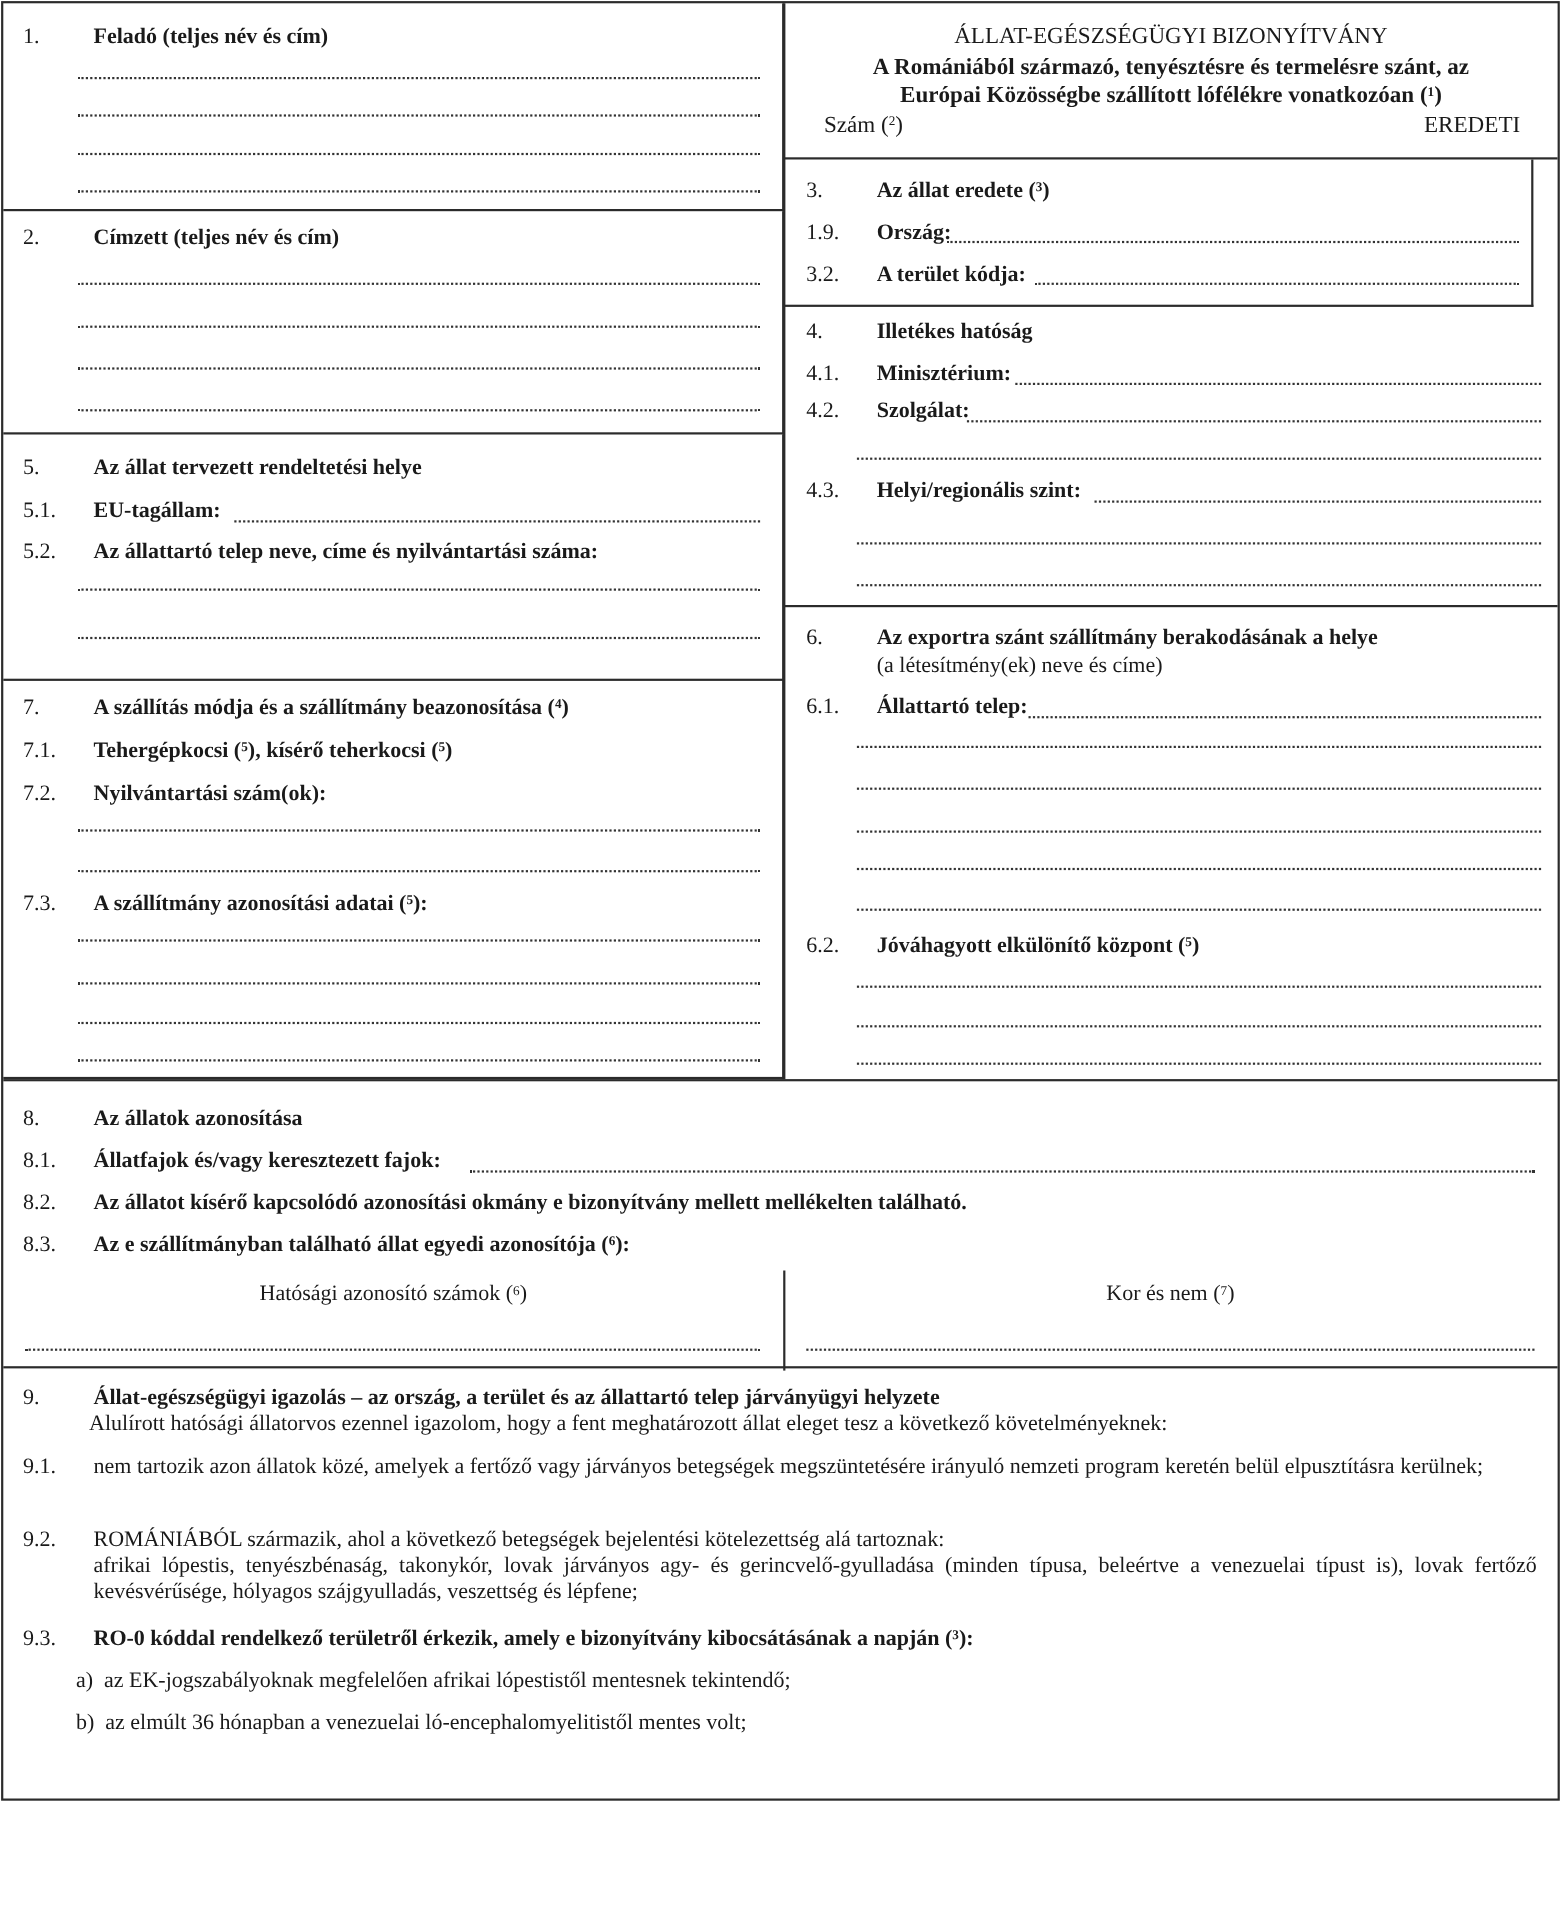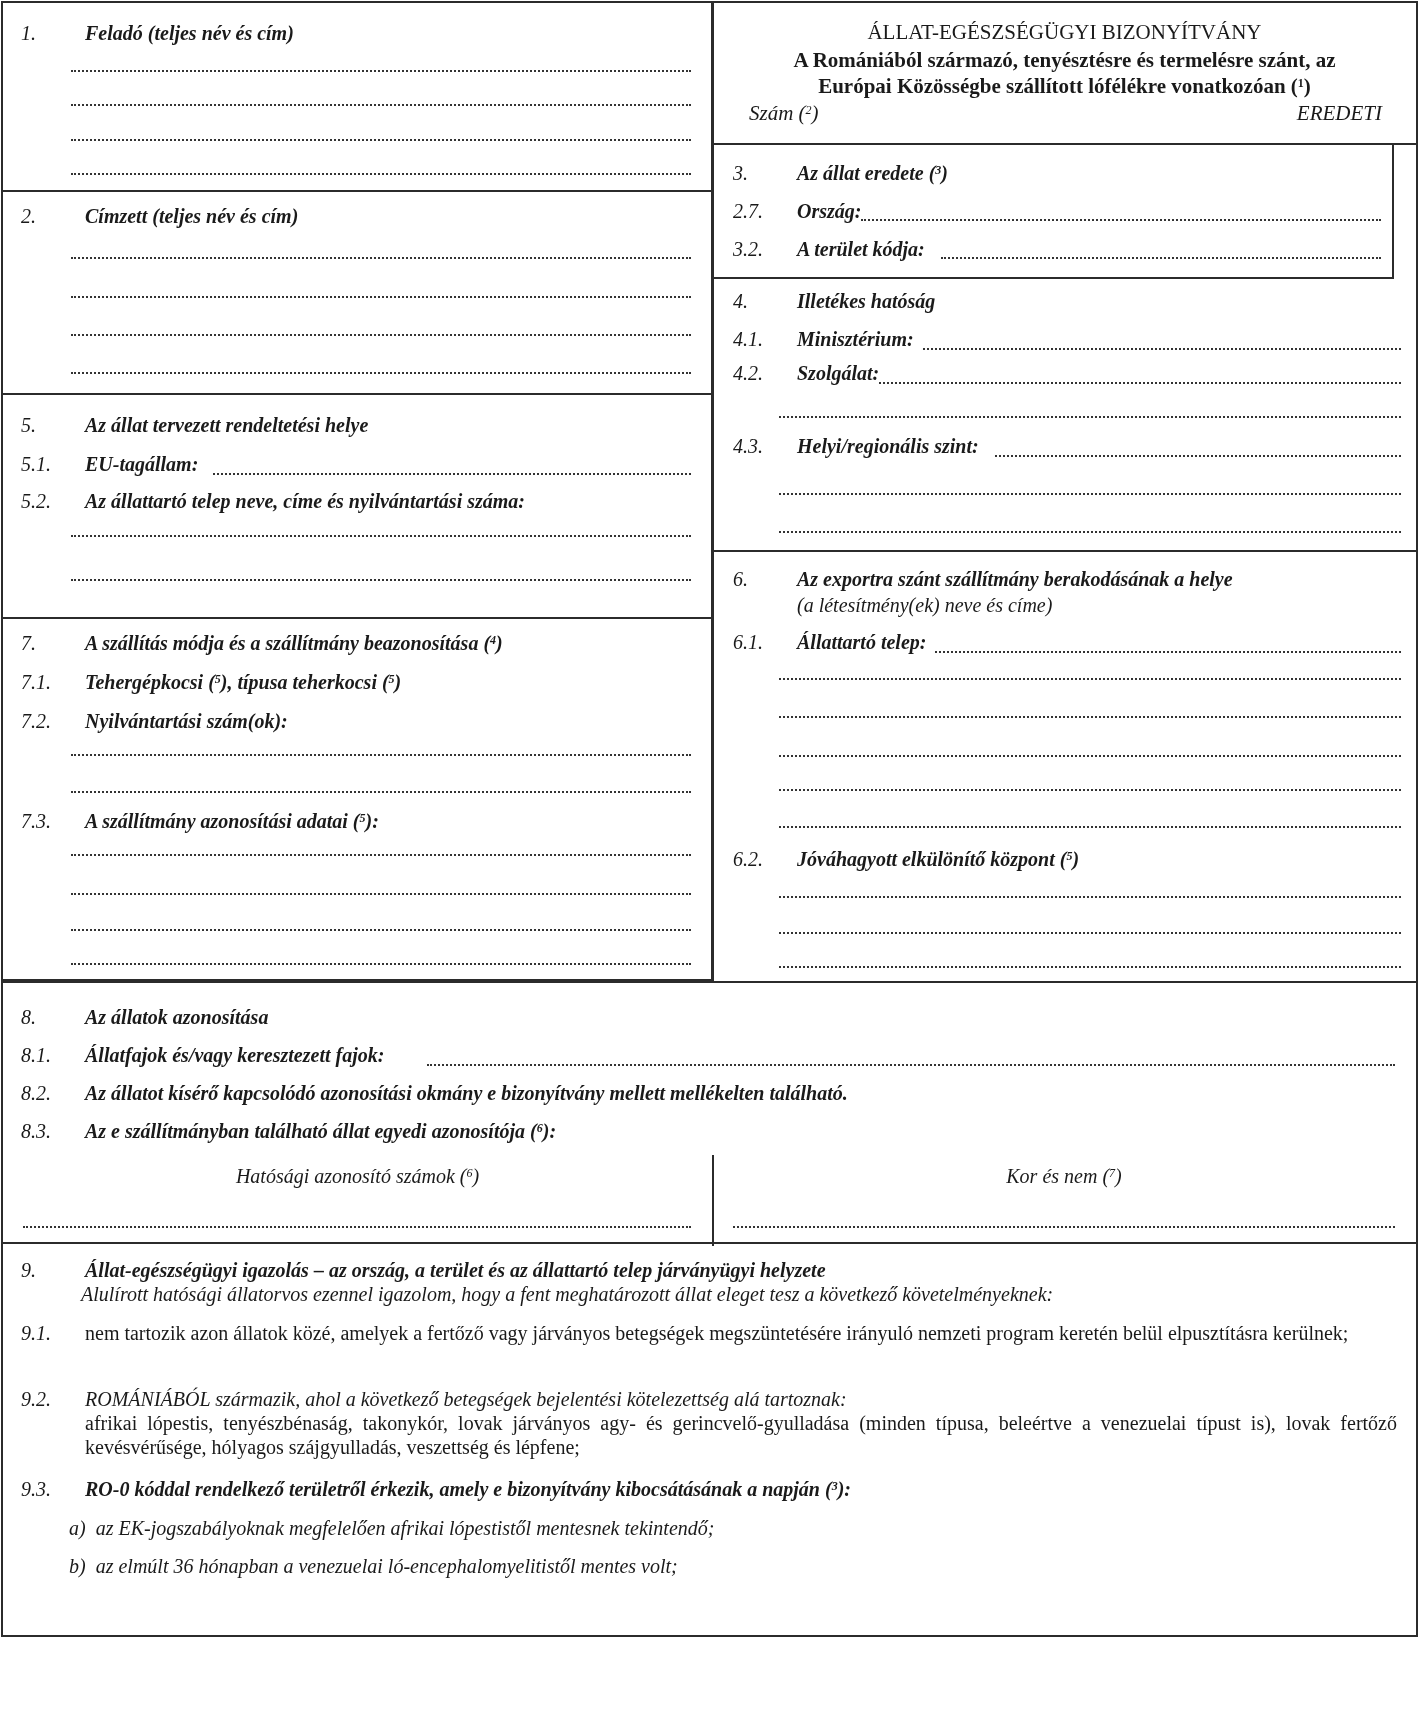--- a/index.html
+++ b/index.html
@@ -1,21 +1,21 @@
 <!DOCTYPE html>
 <html><head>
 <meta charset="utf-8">
 <style>
   html, body { margin:0; padding:0; background:#ffffff; }
   body { width:1422px; height:1733px; position:relative; font-family:"Liberation Serif","DejaVu Serif",serif; color:#1a1a1a; font-size:20px; }
   .form { position:absolute; left:1px; top:1px; width:1417px; height:1636px; border:2px solid #2b2b2b; box-sizing:border-box; }
   .box { position:absolute; box-sizing:border-box; }
   .b-r { border-right:2px solid #2b2b2b; }
   .b-b { border-bottom:2px solid #2b2b2b; }
-  .line { position:absolute; white-space:nowrap; line-height:24px;font-style:italic; }
+  .line { position:absolute; white-space:nowrap; line-height:24px; }
   .num { position:absolute; width:50px; }
   .txt { position:absolute; left:64px;font-weight:bold; }
   .bold { font-weight:bold; }
   .dots { position:absolute; height:0; border-bottom:2px dotted #333; }
   sup { font-size:12px; vertical-align:top; position:relative; top:-3px; }
   .hdr-title { position:absolute; left:0; right:0; text-align:center; font-size:21px; line-height:26px; }
   .hdr-title.b { font-weight:bold; }
   .vdiv { position:absolute; border-left:2px solid #2b2b2b; }
   .wrap { position:absolute; line-height:24px; white-space:normal; text-align:justify; }
 </style>
@@ -64,21 +64,21 @@
     <div class="dots" style="left:68px;width:620px;top:184px;"></div>
   </div>
 
   <div class="box b-r b-b" style="left:0;top:616px;width:710px;height:362px;">
     <div class="line" style="left:18px;top:12px;">
       <span class="num">7.</span>
       <span class="txt"><b>A szállítás módja és a szállítmány beazonosítása</b> (<sup>4</sup>)</span>
     </div>
     <div class="line" style="left:18px;top:51px;">
       <span class="num">7.1.</span>
-      <span class="txt"><span>Tehergépkocsi</span> (<sup>5</sup>)<span>, típusa teherkocsi</span> (<sup>5</sup>)</span>
+      <span class="txt"><span>Tehergépkocsi</span> (<sup>5</sup>)<span>, kísérő teherkocsi</span> (<sup>5</sup>)</span>
     </div>
     <div class="line" style="left:18px;top:90px;">
       <span class="num">7.2.</span>
       <span class="txt">Nyilvántartási szám(ok):</span>
     </div>
     <div class="dots" style="left:68px;width:620px;top:135px;"></div>
     <div class="dots" style="left:68px;width:620px;top:172px;"></div>
     <div class="line" style="left:18px;top:190px;">
       <span class="num">7.3.</span>
       <span class="txt"><span>A szállítmány azonosítási adatai</span> (<sup>5</sup>)<span>:</span></span>
@@ -96,21 +96,21 @@
     <div class="line" style="left:36px;top:98px;font-size:21px;"><span>Szám</span> (<sup>2</sup>)</div>
     <div class="line" style="right:34px;top:98px;font-size:21px;">EREDETI</div>
   </div>
 
   <div class="box b-b" style="left:710px;top:142px;width:681px;height:134px;border-right:2px solid #2b2b2b;">
     <div class="line" style="left:20px;top:16px;">
       <span class="num">3.</span>
       <span class="txt"><b>Az állat eredete</b> (<sup>3</sup>)</span>
     </div>
     <div class="line" style="left:20px;top:54px;">
-      <span class="num">2.7.</span>
+      <span class="num">1.9.</span>
       <span class="txt">Ország:</span>
     </div>
     <div class="dots" style="left:148px;width:520px;top:74px;"></div>
     <div class="line" style="left:20px;top:92px;">
       <span class="num">3.2.</span>
       <span class="txt">A terület kódja:</span>
     </div>
     <div class="dots" style="left:228px;width:440px;top:112px;"></div>
   </div>
 

